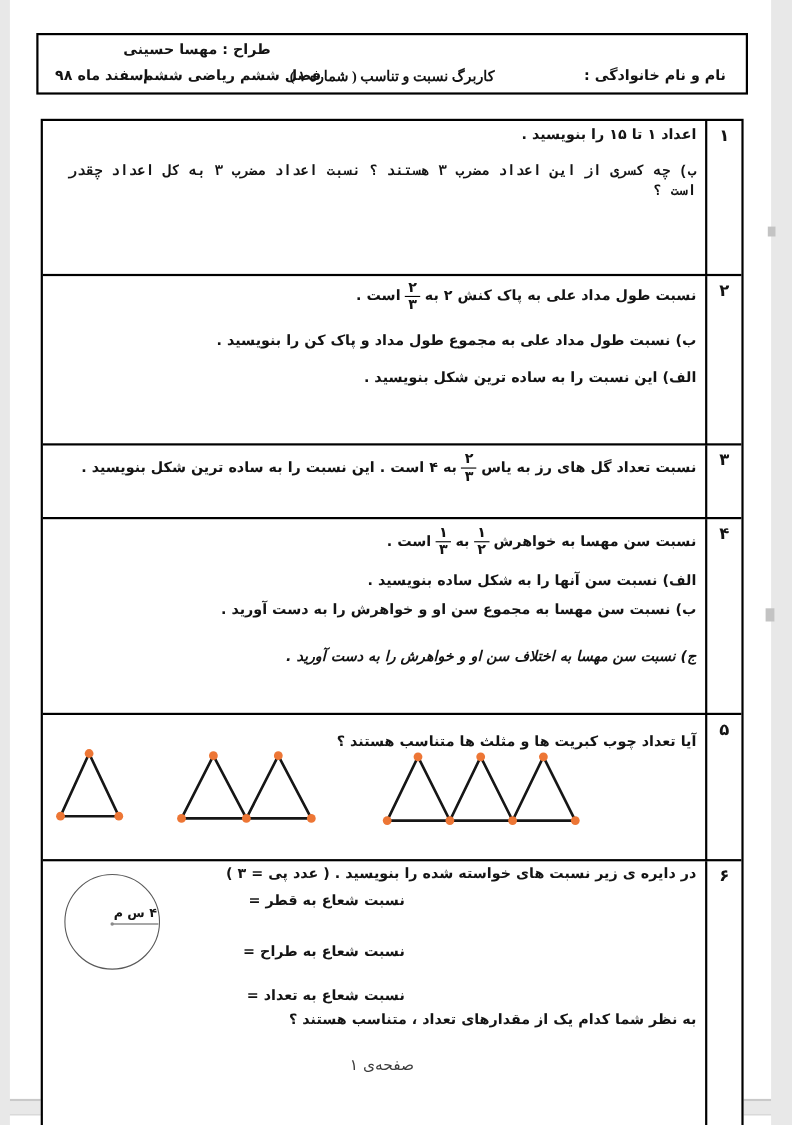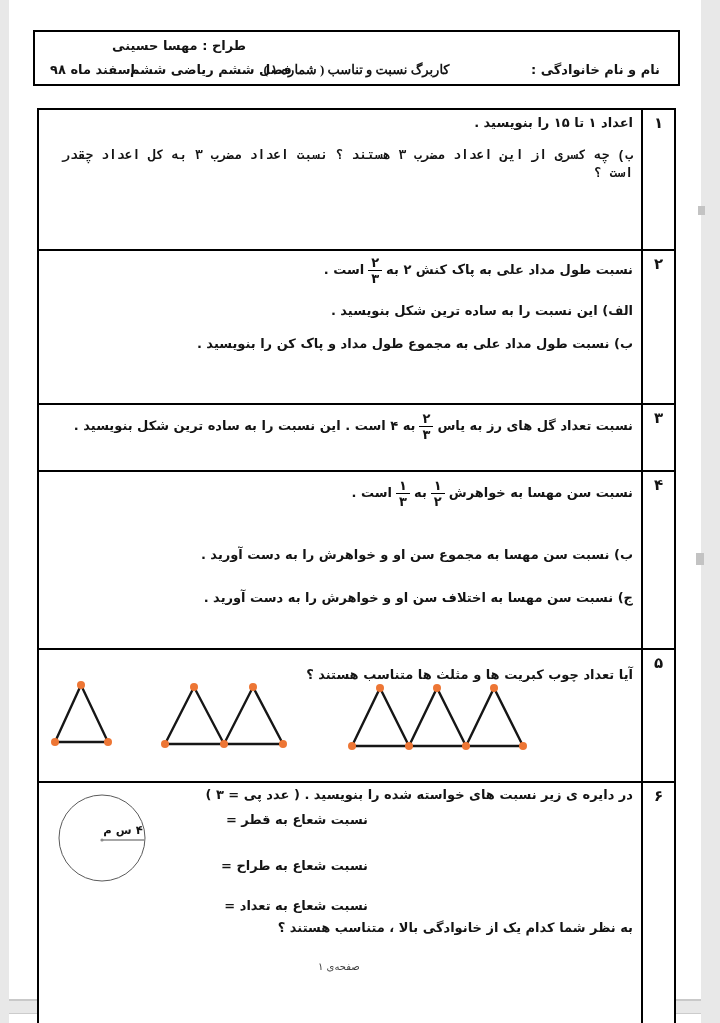--- a/index.html
+++ b/index.html
@@ -56,22 +56,22 @@
   .ln{line-height:18px;}
   .m1{margin-top:4px;}
   .q1-l2{margin-top:18px;}
   .q1-l3{margin-top:15px;font-family:Liberation Mono, monospace;}
   .lnf{margin-top:2px;line-height:34px;}
   .q2-l2{margin-top:15px;}
   .q2-l3{margin-top:15px;}
   .q3-l1{margin-top:4px;}
   .q4-l1{margin-top:4px;}
   .q4-l2{margin-top:10px;}
-  .q4-l3{margin-top:36px;}
-  .q4-l4{margin-top:25px;}
+  .q4-l3{margin-top:8px;}
+  .q4-l4{margin-top:25px;font-style:italic;}
   .q5-l1{margin-top:16px;}
   .q6-l1{margin-top:3px;}
 
   
   .fr{
     display:inline-block;vertical-align:middle;text-align:center;
     margin:0 4px;line-height:normal;
   }
   .fr span{display:block;line-height:15px;padding:0 3px;}
   .fr .den{border-top:1.6px solid #000;}
@@ -81,21 +81,21 @@
   .stick{stroke:#161616;stroke-width:2.4;stroke-linecap:round;fill:none;}
 
   
   .circ{position:absolute;left:4px;top:8px;}
   .ratio{position:absolute;right:273px;white-space:nowrap;line-height:18px;}
   .r1{top:28px;} .r2{top:74px;} .r3{top:114px;}
   .q6-last{position:absolute;top:136px;right:8px;line-height:18px;}
 
   .footer{
     position:absolute;left:318px;top:961px;
-    font-size:10px;color:#3c3c3c;direction:rtl;
+    font-size:14px;color:#3c3c3c;direction:rtl;
   }
 </style>
 </head>
 <body>
 
 <div class="page"></div>
 <div class="page2"></div>
 <div class="smudge s1"></div>
 <div class="smudge s2"></div>
 
@@ -110,32 +110,33 @@
 <div class="qtable">
 
   <div class="qcell rb">
     <div class="ln m1">اعداد ۱ تا ۱۵ را بنویسید .</div>
     <div class="ln q1-l3">ب) چه کسری از این اعداد مضرب ۳ هستند ؟ نسبت اعداد مضرب ۳ به کل اعداد چقدر است ؟</div>
   </div>
   <div class="ncell rb">۱</div>
 
   <div class="qcell rb">
     <div class="lnf"><span>نسبت طول مداد علی به پاک کنش ۲ به</span><span class="fr"><span class="num">۲</span><span class="den">۳</span></span><span>است .</span></div>
+    <div class="ln q2-l3">ب) نسبت طول مداد علی به مجموع طول مداد و پاک کن را بنویسید .</div>
     <div class="ln q2-l2">الف) این نسبت را به ساده ترین شکل بنویسید .</div>
-    <div class="ln q2-l3">ب) نسبت طول مداد علی به مجموع طول مداد و پاک کن را بنویسید .</div>
   </div>
   <div class="ncell rb">۲</div>
 
   <div class="qcell rb">
     <div class="lnf q3-l1"><span>نسبت تعداد گل های رز به یاس</span><span class="fr"><span class="num">۲</span><span class="den">۳</span></span><span>به ۴ است . این نسبت را به ساده ترین شکل بنویسید .</span></div>
   </div>
   <div class="ncell rb">۳</div>
 
   <div class="qcell rb">
     <div class="lnf q4-l1"><span>نسبت سن مهسا به خواهرش</span><span class="fr"><span class="num">۱</span><span class="den">۲</span></span><span>به</span><span class="fr"><span class="num">۱</span><span class="den">۳</span></span><span>است .</span></div>
+    <div class="ln q4-l2">الف) نسبت سن آنها را به شکل ساده بنویسید .</div>
     <div class="ln q4-l3">ب) نسبت سن مهسا به مجموع سن او و خواهرش را به دست آورید .</div>
     <div class="ln q4-l4">ج) نسبت سن مهسا به اختلاف سن او و خواهرش را به دست آورید .</div>
   </div>
   <div class="ncell rb">۴</div>
 
   <div class="qcell rb">
     <div class="ln q5-l1">آیا تعداد چوب کبریت ها و مثلث ها متناسب هستند ؟</div>
     <svg class="sticks" width="500" height="78" viewBox="0 0 500 78">
       <g>
         <polygon class="stick" points="32,7 6,64 59,64"></polygon>
@@ -167,21 +168,21 @@
       </g>
     </svg>
   </div>
   <div class="ncell rb">۵</div>
 
   <div class="qcell">
     <div class="ln q6-l1">در دایره ی زیر نسبت های خواسته شده را بنویسید . ( عدد پی = ۳ )</div>
     <div class="ratio r1">نسبت شعاع به قطر =</div>
     <div class="ratio r2">نسبت شعاع به طراح =</div>
     <div class="ratio r3">نسبت شعاع به تعداد =</div>
-    <div class="q6-last">به نظر شما کدام یک از خانوادگی بالا ، متناسب هستند ؟</div>
+    <div class="q6-last">به نظر شما کدام یک از مقدارهای تعداد ، متناسب هستند ؟</div>
     <svg class="circ" width="120" height="100" viewBox="0 0 120 100">
       <circle cx="59" cy="47" r="43" fill="none" stroke="#5a5a5a" stroke-width="1"></circle>
       <line x1="59" y1="49" x2="101" y2="49" stroke="#8a8a8a" stroke-width="1.4"></line>
       <circle cx="59" cy="49" r="1.6" fill="#8a8a8a"></circle>
       <text x="80" y="43" text-anchor="middle" font-size="11.5" font-weight="bold" fill="#141414" direction="rtl">۴ س م</text>
     </svg>
   </div>
   <div class="ncell">۶</div>
 
 </div>

